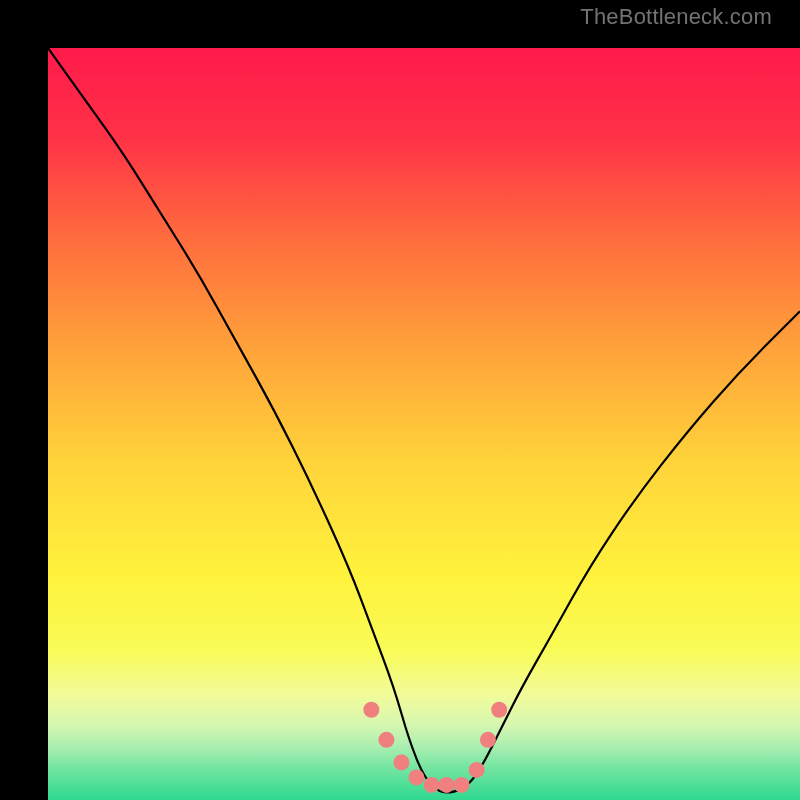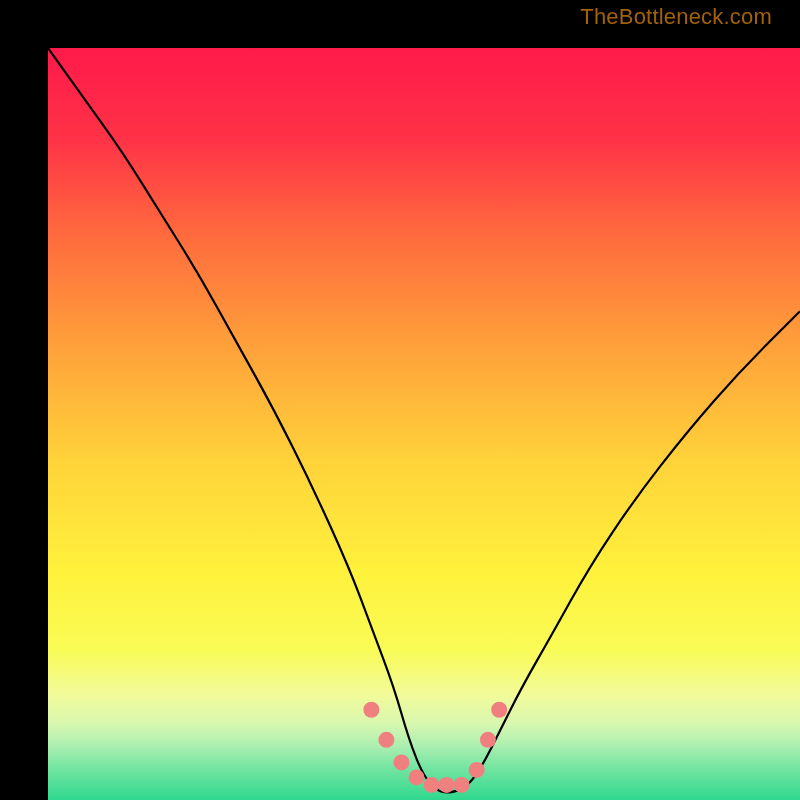--- a/index.html
+++ b/index.html
@@ -33,21 +33,21 @@
   }
   .curve {
     position: absolute;
     inset: 0;
     pointer-events: none;
   }
   .watermark {
     position: absolute;
     top: 4px;
     right: 28px;
-    color: #a16207;
+    color: #737373;
     font-size: 22px;
     font-weight: 500;
     letter-spacing: 0.2px;
     user-select: none;
     margin-left: 16px;
   }
 </style>
 </head>
 <body>
 

